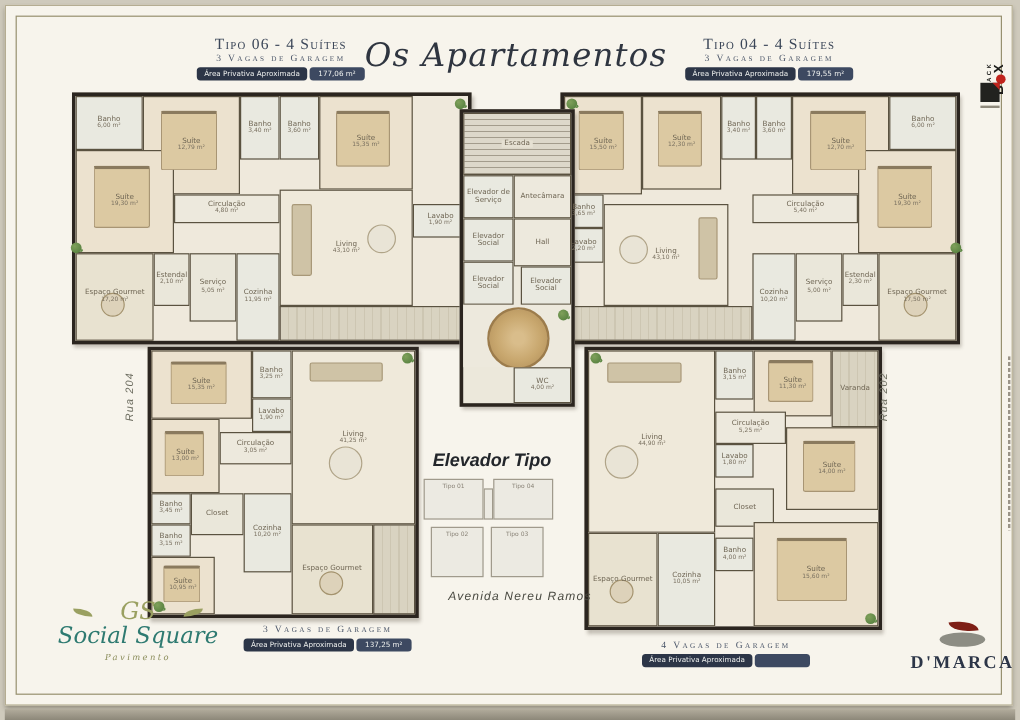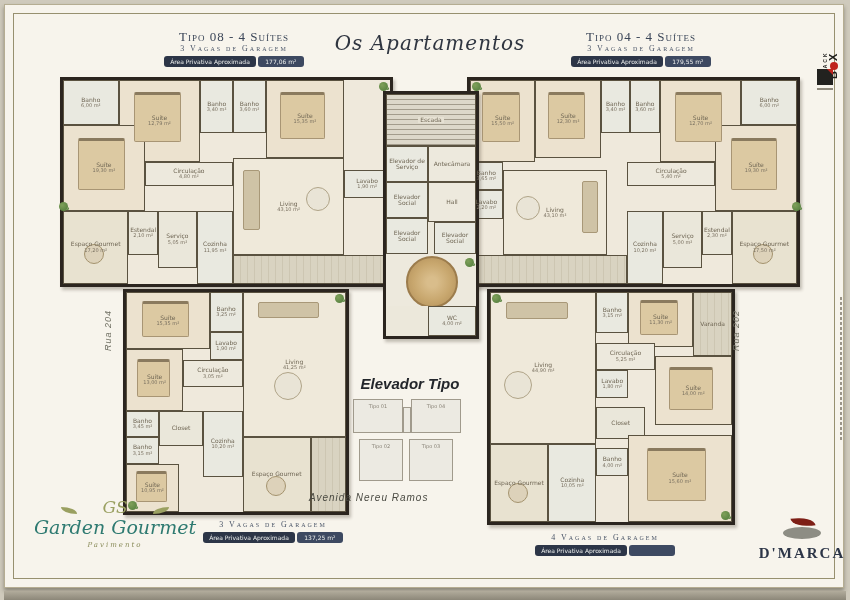--- a/index.html
+++ b/index.html
@@ -1,21 +1,21 @@
 <!DOCTYPE html>
 <html><head>
 <meta charset="utf-8">
 <style>
   html,body{margin:0;padding:0}
   body{width:850px;height:600px;background:#cfcabc;font-family:"DejaVu Sans",sans-serif;position:relative;overflow:hidden}
   .sheet{position:absolute;left:4px;top:4px;width:838px;height:582px;background:#f7f4ec;border:1px solid #b5ad92;box-shadow:0 3px 4px rgba(60,55,40,.45)}
   .frame{position:absolute;left:8px;top:8px;right:8px;bottom:8px;border:1px solid #97906f;pointer-events:none}
   .bottom-shade{position:absolute;left:4px;right:4px;bottom:0;height:9px;background:linear-gradient(#b2ac9c,#8c8779)}
 
-  .main-title{position:absolute;left:295px;top:26px;width:260px;text-align:center;font-family:"DejaVu Serif",serif;font-style:italic;font-size:20px;color:#2f3540;letter-spacing:1px}
+  .main-title{position:absolute;left:295px;top:26px;width:260px;text-align:center;font-family:"DejaVu Serif",serif;font-style:italic;font-size:27px;color:#2f3540;letter-spacing:1px}
 
   
   .uhead{position:absolute;width:200px;text-align:center}
   .uhead .t1{font-family:"Liberation Serif",serif;font-variant:small-caps;font-size:13px;color:#3b4658;letter-spacing:1px;line-height:1}
   .uhead .t2{font-family:"Liberation Serif",serif;font-variant:small-caps;font-size:8px;color:#4a5568;letter-spacing:2px;margin-top:1px}
   .badge{display:flex;justify-content:center;gap:2px;margin-top:3px}
   .badge span{background:#2c3547;color:#eef0ee;font-size:6px;padding:2px 6px;border-radius:3px;white-space:nowrap}
   .badge .val{background:#3d4961;min-width:34px}
 
   
@@ -35,27 +35,27 @@
   .dtable{position:absolute;border-radius:50%;background:#e9e4d6;border:1px solid #b0a488;z-index:1}
   .rtable{position:absolute;border-radius:50%;background:#ddd2ba;border:1px solid #a4936e;z-index:1}
   .stairs{background:repeating-linear-gradient(180deg,#ddd8ca 0 4px,#a39c8c 4px 5px)}
   .rug{position:absolute;border-radius:50%;background:radial-gradient(circle,#d9bd8b 15%,#c8a76e 55%,#ae8b56 100%);border:2px solid #9c7c4c;z-index:1}
   .plant{position:absolute;width:9px;height:9px;border-radius:50%;background:radial-gradient(circle at 35% 35%,#7fa05a,#4e7a3a);box-shadow:4px 2px 0 -3px #5e8a46;z-index:3}
 
   
   .pav-title{position:absolute;left:330px;top:370px;width:150px;text-align:center;font-family:"Liberation Sans",sans-serif;font-style:italic;font-weight:bold;font-size:15px;color:#23262b}
   .keyplan{position:absolute;left:346px;top:394px;width:114px;height:86px}
   .kblock{position:absolute;border:1px solid #a09a8c;background:#eceae2;box-sizing:border-box;color:#8a8478;font-size:5px;display:flex;align-items:flex-start;justify-content:center;padding-top:3px}
-  .avenue{position:absolute;left:304px;top:487px;width:166px;text-align:left;font-family:"Liberation Sans",sans-serif;font-style:italic;font-size:10px;color:#4a4a42;letter-spacing:1px}
+  .avenue{position:absolute;left:322px;top:487px;width:166px;text-align:right;font-family:"Liberation Sans",sans-serif;font-style:italic;font-size:10px;color:#4a4a42;letter-spacing:1px}
 
   .street{position:absolute;writing-mode:vertical-rl;transform:rotate(180deg);font-style:italic;font-size:9px;color:#6d6d60;letter-spacing:1px;font-family:"Liberation Sans",sans-serif}
 
   
   .garden{position:absolute;left:28px;top:494px;width:164px;text-align:center}
-  .garden .mono{font-family:"DejaVu Serif",serif;font-style:italic;font-size:17px;color:#9aa061;line-height:1;position:relative}
+  .garden .mono{font-family:"DejaVu Serif",serif;font-style:italic;font-size:20px;color:#9aa061;line-height:1;position:relative}
   .leaf{position:absolute;width:16px;height:7px;background:#9aa061;border-radius:0 100% 0 100%;top:8px}
   .garden .gname{font-family:"DejaVu Serif",serif;font-style:italic;font-size:19px;color:#2e7a71;line-height:1.2}
   .garden .gsub{font-family:"DejaVu Serif",serif;font-style:italic;font-size:7px;color:#8a8c5a;letter-spacing:2px;margin-top:2px}
 
   
   .bbox{position:absolute;left:818px;top:74px;width:60px;transform:rotate(-90deg);transform-origin:top left;display:flex;flex-direction:column;align-items:flex-start;line-height:1}
   .bbox .bb1{font-family:"Liberation Sans",sans-serif;font-weight:bold;font-size:5px;letter-spacing:2px;color:#1c1c1a}
   .bbox .bb2{font-family:"Liberation Sans",sans-serif;font-weight:bold;font-size:11px;color:#1c1c1a;display:flex;align-items:center;gap:1px}
   .reddot{width:8px;height:8px;border-radius:50%;background:#c0231c;display:inline-block}
   .sqlogo{position:absolute;left:812px;top:64px;width:16px;height:16px;background:#22221f}
@@ -75,21 +75,21 @@
 </style>
 </head>
 <body>
 
 <div class="sheet">
   <div class="frame"></div>
 
   <div class="main-title">Os Apartamentos</div>
 
   <div class="uhead" style="left:129px;top:25px">
-    <div class="t1">Tipo 08 - 4 Suítes</div>
+    <div class="t1">Tipo 06 - 4 Suítes</div>
     <div class="t2">3 Vagas de Garagem</div>
     <div class="badge">
       <span>Área Privativa Aproximada</span>
       <span class="val">177,06 m²</span>
     </div>
   </div>
 
   <div class="uhead" style="left:536px;top:25px">
     <div class="t1">Tipo 04 - 4 Suítes</div>
     <div class="t2">3 Vagas de Garagem</div>
@@ -418,21 +418,21 @@
 
   <div class="street" style="left:98px;top:288px;height:58px">Rua 204</div>
   <div class="street" style="left:726px;top:288px;height:58px">Rua 202</div>
 
   <div class="garden">
     <div class="mono">
       <i class="leaf" style="left:28px"></i>
       <span>GS</span>
       <i class="leaf" style="right:28px;transform:scaleX(-1)"></i>
     </div>
-    <div class="gname">Garden Gourmet</div>
+    <div class="gname">Social Square</div>
     <div class="gsub">Pavimento</div>
   </div>
 
   <div class="bbox">
     <span class="bb1">BLACK</span>
     <span class="bb2">
         <span>B</span>
         <i class="reddot"></i>
         <span>X</span>
       </span>

